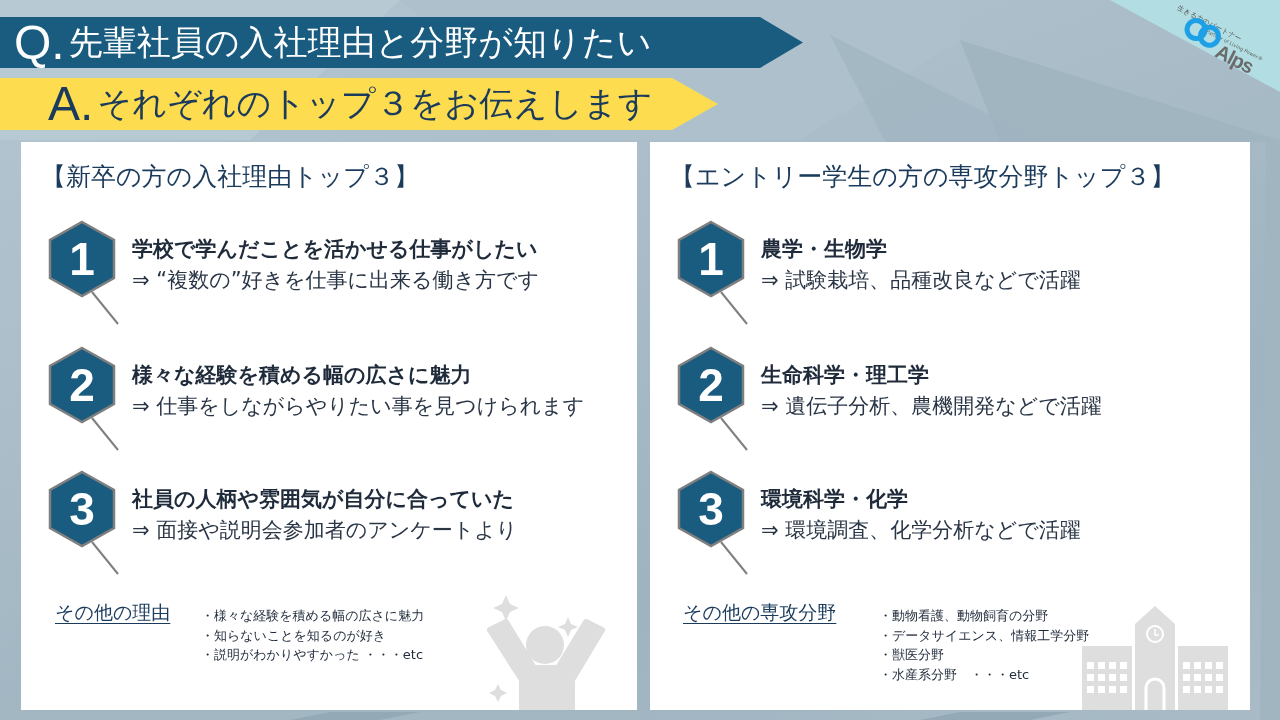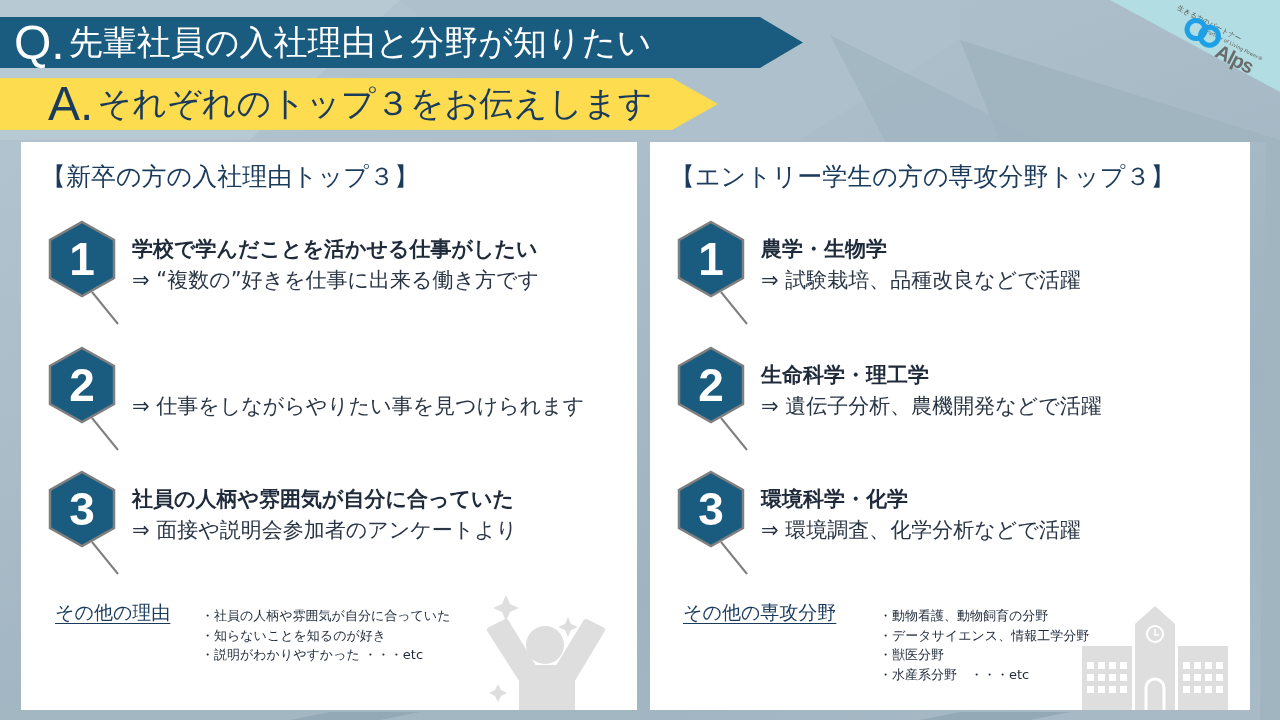--- a/index.html
+++ b/index.html
@@ -130,38 +130,39 @@
   </div>
 
   <div class="rank-item" style="top:204px">
     <div class="hex-wrap">
       <svg width="80" height="110" viewBox="0 0 80 110">
         <line x1="44" y1="72" x2="70" y2="104" stroke="#7f7f7f" stroke-width="2"></line>
         <polygon points="34,2 66,20 66,58 34,76 2,58 2,20" fill="#1a5c80" stroke="#7f7f7f" stroke-width="2.5"></polygon>
       </svg>
       <div class="hex-num">2</div>
     </div>
+    <div class="rank-head">様々な経験を積める幅の広さに魅力</div>
     <div class="rank-sub">⇒ 仕事をしながらやりたい事を見つけられます</div>
   </div>
 
   <div class="rank-item" style="top:328px">
     <div class="hex-wrap">
       <svg width="80" height="110" viewBox="0 0 80 110">
         <line x1="44" y1="72" x2="70" y2="104" stroke="#7f7f7f" stroke-width="2"></line>
         <polygon points="34,2 66,20 66,58 34,76 2,58 2,20" fill="#1a5c80" stroke="#7f7f7f" stroke-width="2.5"></polygon>
       </svg>
       <div class="hex-num">3</div>
     </div>
     <div class="rank-head">社員の人柄や雰囲気が自分に合っていた</div>
     <div class="rank-sub">⇒ 面接や説明会参加者のアンケートより</div>
   </div>
 
   <div class="other-label" style="left:34px">その他の理由</div>
   <ul class="other-list" style="left:180px">
-    <li>・社員の人柄や雰囲気が自分に合っていた</li>
+    <li>・様々な経験を積める幅の広さに魅力</li>
     <li>・知らないことを知るのが好き</li>
     <li>・説明がわかりやすかった ・・・etc</li>
   </ul>
 
   <svg class="illust" style="left:455px;top:448px" width="130" height="120" viewBox="0 0 130 120">
     <path d="M30,5 l4,9 9,4 -9,4 -4,9 -4,-9 -9,-4 9,-4z" fill="#dedede"></path>
     <path d="M92,27 l3,7 7,3 -7,3 -3,7 -3,-7 -7,-3 7,-3z" fill="#dedede"></path>
     <path d="M22,94 l3,6 6,3 -6,3 -3,6 -3,-6 -6,-3 6,-3z" fill="#dedede"></path>
     <circle cx="69" cy="55" r="19" fill="#dedede"></circle>
     <path d="M14,40 L30,32 L58,78 L82,78 L110,32 L126,40 L96,90 L96,120 L46,120 L46,90 Z" fill="#dedede" stroke="#dedede" stroke-linejoin="round" stroke-width="6"></path>

